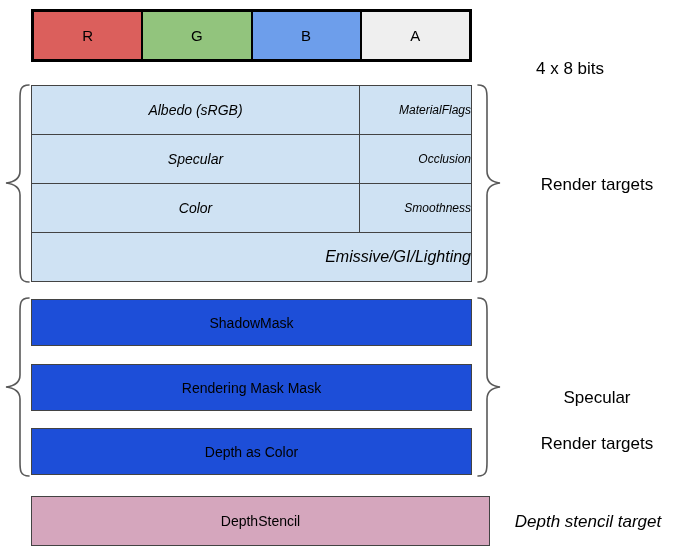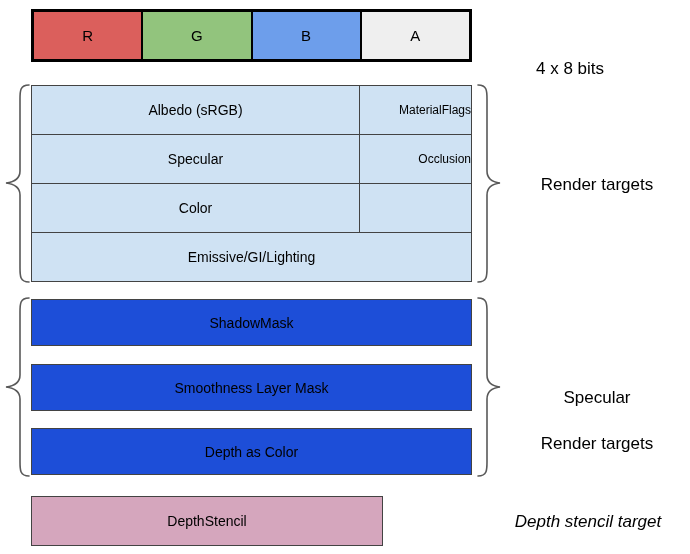--- a/index.html
+++ b/index.html
@@ -54,20 +54,21 @@
     position: absolute;
     left: 31px;
     top: 85px;
     width: 441px;
     height: 197px;
     box-sizing: border-box;
     border: 1px solid #434343;
     background: #cfe2f3;
     display: flex;
     flex-direction: column;
+    font-style: italic;
   }
   .gbuf-row {
     flex: 1 1 0;
     display: flex;
     border-bottom: 1px solid #434343;
     box-sizing: border-box;
   }
   .gbuf-row:last-child { border-bottom: none; }
 
   .cell-main {
@@ -86,22 +87,22 @@
     align-items: center;
     justify-content: flex-end;
     font-size: 12px;
     box-sizing: border-box;
     line-height: 1;
   }
   .cell-full {
     flex: 1 1 auto;
     display: flex;
     align-items: center;
-    justify-content: center;
-    font-size: 14px;
+    justify-content: flex-end;
+    font-size: 16px;
     box-sizing: border-box;
     line-height: 1;
   }
 
   
   .opt-box {
     position: absolute;
     left: 31px;
     width: 441px;
     height: 47px;
@@ -116,21 +117,21 @@
   }
   .opt-1 { top: 299px; }
   .opt-2 { top: 364px; }
   .opt-3 { top: 428px; align-items: center; }
 
   
   .depth-box {
     position: absolute;
     left: 31px;
     top: 496px;
-    width: 352px;
+    width: 459px;
     height: 50px;
     box-sizing: border-box;
     border: 1px solid #434343;
     background: #d5a6bd;
     display: flex;
     align-items: center;
     justify-content: center;
     font-size: 14px;
     line-height: 1;
   }
@@ -193,20 +194,23 @@
       </div>
       <div class="cell-alpha">
         <span>Occlusion</span>
       </div>
     </div>
 
     <div class="gbuf-row">
       <div class="cell-main">
         <span>Color</span>
       </div>
+      <div class="cell-alpha">
+        <span>Smoothness</span>
+      </div>
     </div>
 
     <div class="gbuf-row">
       <div class="cell-full">
         <span>Emissive/GI/Lighting</span>
       </div>
     </div>
 
   </div>
 
@@ -217,21 +221,21 @@
   <svg class="brace" style="left:476px; top:83px;" width="26" height="201" viewBox="0 0 26 201">
     <path d="M2 2 C11 2 11 8 11 16 L11 88 C11 96 16 99 24 100 C16 101 11 104 11 112 L11 185 C11 193 11 199 2 199" fill="none" stroke="#595959" stroke-width="1.6" stroke-linecap="round"></path>
   </svg>
 
   <div class="side-label lbl-render">Render targets</div>
 
   <div class="opt-box opt-1">
     <span>ShadowMask</span>
   </div>
   <div class="opt-box opt-2">
-    <span>Smoothness Layer Mask</span>
+    <span>Rendering Mask Mask</span>
   </div>
   <div class="opt-box opt-3">
     <span>Depth as Color</span>
   </div>
 
   <svg class="brace" style="left:3px; top:296px;" width="30" height="182" viewBox="0 0 30 182">
     <path d="M26 2 C17 2 17 8 17 16 L17 79 C17 87 11 90 3 91 C11 92 17 95 17 103 L17 166 C17 174 17 180 26 180" fill="none" stroke="#595959" stroke-width="1.6" stroke-linecap="round"></path>
   </svg>
 
   <svg class="brace" style="left:476px; top:296px;" width="26" height="182" viewBox="0 0 26 182">

